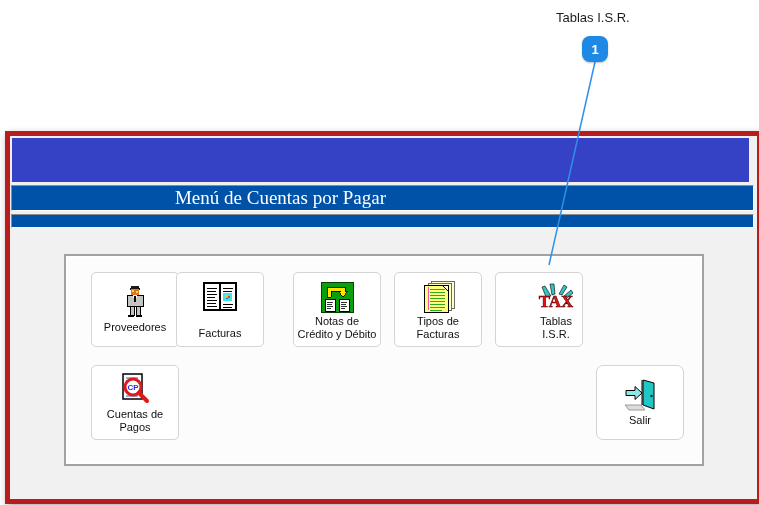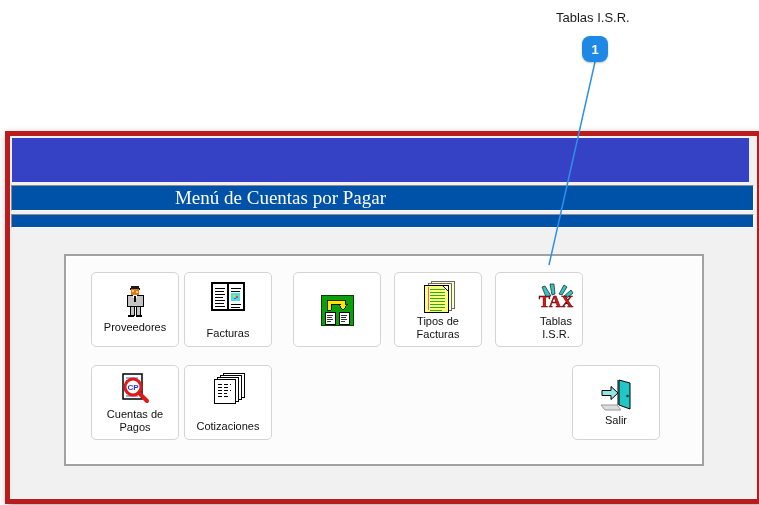--- a/index.html
+++ b/index.html
@@ -58,21 +58,21 @@
   .menu-btn{
     position:absolute;width:88px;height:75px;box-sizing:border-box;
     background:#ffffff;border:1px solid #D4D4D4;border-radius:5px;
     display:flex;flex-direction:column;align-items:center;justify-content:center;
     text-align:center;font-size:11px;color:#111;line-height:1.2;
     padding:2px;cursor:default;
   }
   .menu-btn .ic{height:35px;display:flex;align-items:flex-end;justify-content:center;margin-bottom:2px;}
   .menu-btn .lb{max-width:84px;}
   
-  .c1{left:25px;} .c2{left:118px;gap:12px;} .c3{left:227px;} .c4{left:328px;justify-content:center;} .c5{left:429px;padding-left:36px;} .c6{left:506px;}
+  .c1{left:25px;} .c2{left:110px;gap:12px;} .c3{left:227px;} .c4{left:328px;justify-content:center;} .c5{left:429px;padding-left:36px;} .c6{left:530px;border-radius:7px;}
   .r1{top:16px;} .r2{top:109px;}
   svg{display:block;}
 </style>
 </head>
 <body>
 
 <div class="ann-label">Tablas I.S.R.</div>
 <div class="ann-badge">1</div>
 <svg class="ann-line" width="759" height="505">
   <line x1="595" y1="62" x2="549" y2="265" stroke="#2E90E8" stroke-width="1.5"></line>
@@ -127,20 +127,21 @@
       <span class="ic">
         <svg width="34" height="32" viewBox="0 0 34 32" shape-rendering="crispEdges">
           <rect x="1" y="1" width="32" height="30" fill="#0BA00B" stroke="#064006"></rect>
           <path d="M7 16 V6 H25 V10 H28 L23 16 L18 10 H21 V10 H11 V16 Z" fill="#FFE400" stroke="#000" stroke-width="0.8"></path>
           <rect x="5" y="18" width="10" height="12" fill="#fff" stroke="#000"></rect>
           <rect x="19" y="18" width="10" height="12" fill="#fff" stroke="#000"></rect>
           <path d="M7 21h6M7 23h5M7 25h6M7 27h4" stroke="#000" stroke-width="0.8"></path>
           <path d="M21 21h6M21 23h5M21 25h6M21 27h4" stroke="#000" stroke-width="0.8"></path>
         </svg>
       </span>
+      <span class="lb">Notas de Crédito y Débito</span>
     </div>
 
     <div class="menu-btn c4 r1">
       <span class="ic">
         <svg width="36" height="34" viewBox="0 0 36 34" shape-rendering="crispEdges">
           <rect x="11" y="2" width="23" height="27" fill="#FFFFC9" stroke="#6a6a6a"></rect>
           <rect x="8" y="4" width="23" height="27" fill="#FFFFC9" stroke="#6a6a6a"></rect>
           <rect x="4" y="6" width="24" height="27" fill="#FFFF7D" stroke="#000"></rect>
           <polygon points="22,6 28,12 28,6" fill="#ffffff" stroke="#000"></polygon>
           <line x1="8" y1="8" x2="8" y2="31" stroke="#E757B8"></line>
@@ -169,34 +170,20 @@
           <rect x="6" y="2" width="19" height="25" fill="#fff" stroke="#000" stroke-width="1.5"></rect>
           <path d="M9 6h12M9 9h10M9 24h12" stroke="#3A57C8"></path>
           <circle cx="16" cy="15" r="8" fill="#fff" stroke="#E01818" stroke-width="3"></circle>
           <text x="16" y="18" font-size="8" font-weight="bold" fill="#2233DD" text-anchor="middle" font-family="'Liberation Sans',sans-serif">CP</text>
           <line x1="22" y1="21" x2="30" y2="29" stroke="#E01818" stroke-width="4" stroke-linecap="round"></line>
         </svg>
       </span>
       <span class="lb">Cuentas de Pagos</span>
     </div>
 
-    <div class="menu-btn c2 r2">
-      <span class="ic">
-        <svg width="36" height="34" viewBox="0 0 36 34" shape-rendering="crispEdges">
-          <g fill="#fff" stroke="#000">
-            <rect x="13" y="1" width="21" height="24"></rect>
-            <rect x="10" y="3" width="21" height="24"></rect>
-            <rect x="7" y="5" width="21" height="24"></rect>
-            <rect x="4" y="7" width="21" height="24"></rect>
-          </g>
-          <path d="M8 12h13M8 15h11M8 18h13M8 21h9M8 24h12" stroke="#000" stroke-dasharray="4 2"></path>
-        </svg>
-      </span>
-      <span class="lb">Cotizaciones</span>
-    </div>
 
 
 
 
     <div class="menu-btn c6 r2">
       <span class="ic">
         <svg width="36" height="34" viewBox="0 0 36 34">
           <polygon points="3,27 19,27 23,32 7,32" fill="#DCDCDC" stroke="#9a9a9a"></polygon>
           <path d="M20 2v25" stroke="#000"></path>
           <polygon points="21,2 32,5 32,31 21,27" fill="#1FC7C7" stroke="#000"></polygon>

